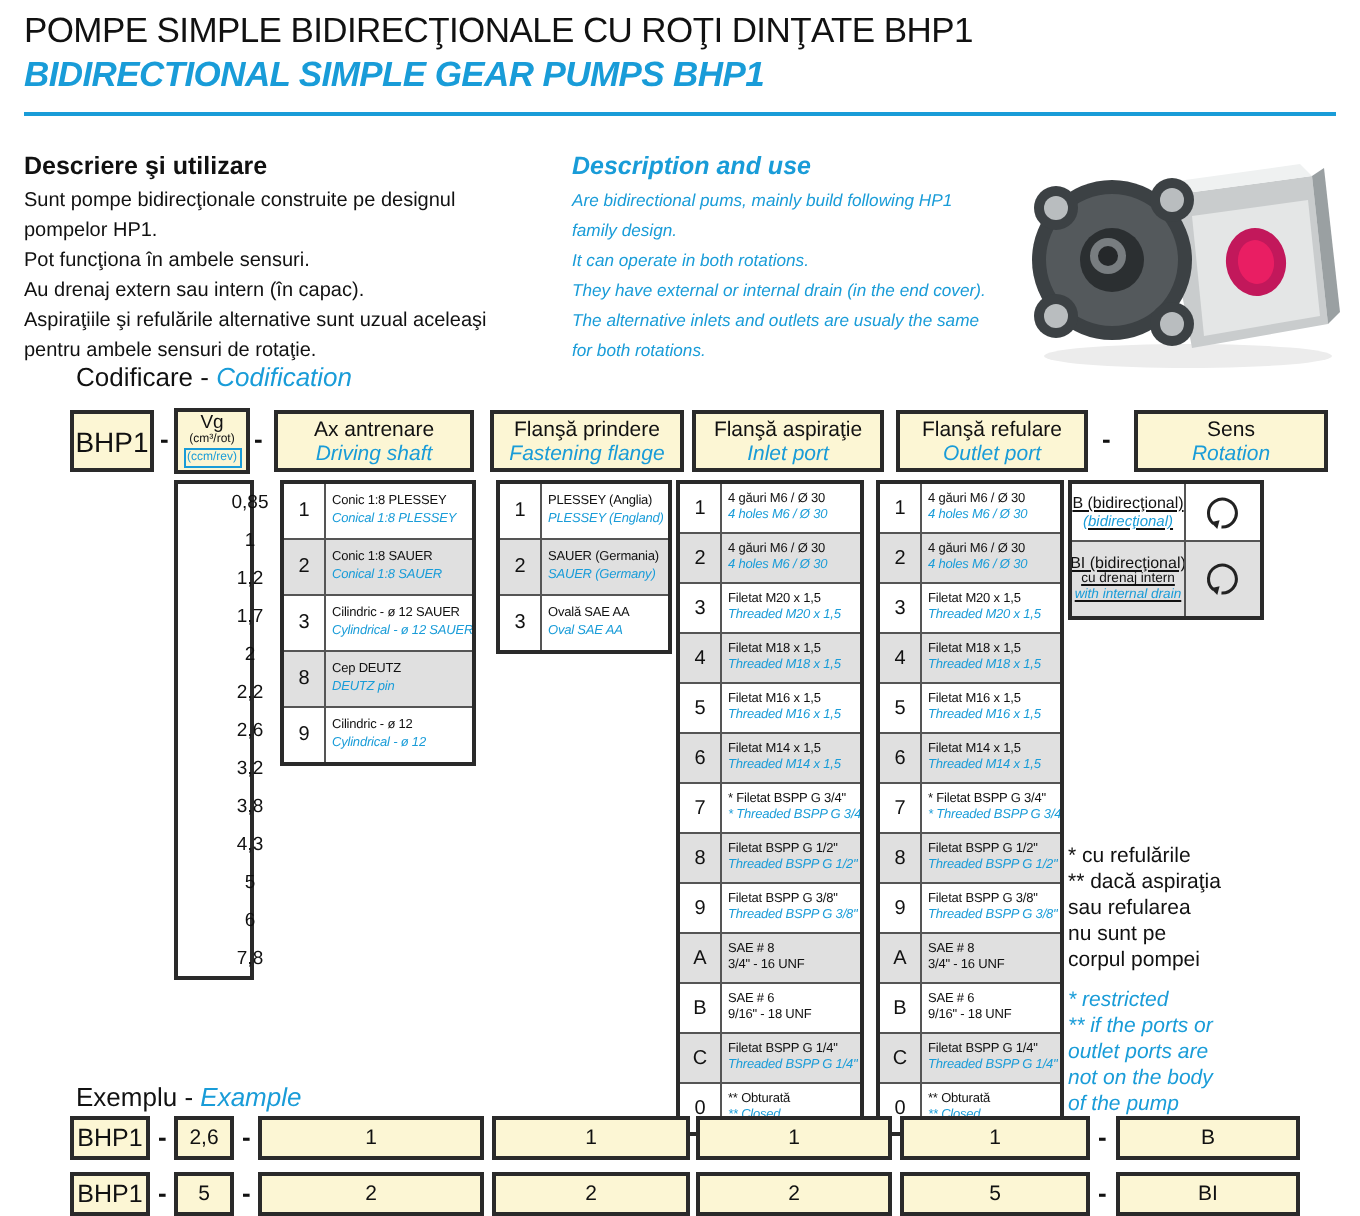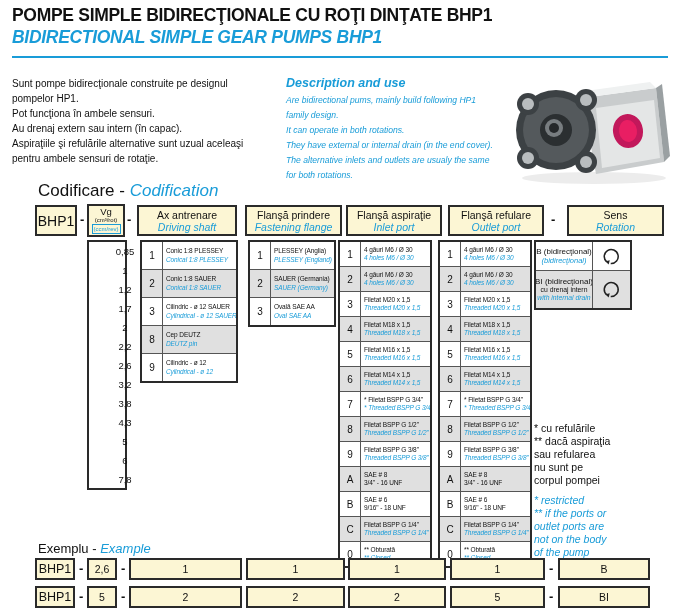--- a/index.html
+++ b/index.html
@@ -4,33 +4,33 @@
 <style>
   html,body{margin:0;padding:0;}
   body{width:680px;height:608px;position:relative;background:#fff;overflow:hidden;
        font-family:"Liberation Sans", sans-serif;color:#111;}
   .abs{position:absolute;}
   .nw{white-space:nowrap;}
   .blue{color:#199CD8;}
   .it{font-style:italic;}
 
   
-  .title-ro{left:12px;top:5px;font-size:17.5px;font-weight:bold;letter-spacing:-.3px;}
+  .title-ro{left:12px;top:5px;font-size:17.5px;font-weight:normal;letter-spacing:-.3px;}
   .title-en{left:12px;top:27px;font-size:17.5px;font-weight:bold;letter-spacing:-.3px;color:#199CD8;font-style:italic;}
   .rule{left:12px;top:56px;width:656px;height:2px;background:#199CD8;}
 
   
   .desc-ro{left:12px;top:76px;width:272px;}
   .desc-ro .hd{font-size:12.5px;font-weight:bold;margin-bottom:3px;}
   .desc-ro .ln{font-size:10px;line-height:15px;}
   .desc-en{left:286px;top:76px;width:224px;color:#199CD8;font-style:italic;}
   .desc-en .hd{font-size:12.5px;font-weight:bold;margin-bottom:3px;}
   .desc-en .ln{font-size:8.6px;line-height:15px;white-space:nowrap;}
 
-  .codif-hd{left:38px;top:181px;font-size:17px;}
+  .codif-hd{left:38px;top:181px;font-size:13px;}
   .exemplu-hd{left:38px;top:541px;font-size:13px;}
 
   
   .hbox{top:205px;height:31px;background:#FCF6D4;border:2px solid #2a2a2a;box-sizing:border-box;
         display:flex;flex-direction:column;align-items:center;justify-content:center;text-align:left;}
   .hbox .ro{font-size:10.5px;line-height:12px;}
   .hbox .en{font-size:10.5px;line-height:12px;color:#199CD8;font-style:italic;}
   .model-box{left:35px;top:205px;width:42px;height:31px;background:#FCF6D4;border:2px solid #2a2a2a;
         box-sizing:border-box;display:flex;align-items:center;justify-content:center;font-size:14px;}
   .vg-box{left:87px;top:204px;width:38px;height:33px;background:#FCF6D4;border:2px solid #2a2a2a;box-sizing:border-box;
@@ -56,21 +56,21 @@
   .h24 .prow{height:24px;}
   
   .port div.prow:nth-of-type(10) .en,.port div.prow:nth-of-type(11) .en{color:#111;font-style:normal;}
 
   .tab-vg{left:87px;top:240px;width:36px;padding-left:36px;}
   .tab-shaft{left:140px;top:240px;width:98px;}
   .tab-flange{left:248px;top:240px;width:88px;}
   .tab-inlet{left:338px;top:240px;width:94px;}
   .tab-outlet{left:438px;top:240px;width:94px;}
   .tab-sens{left:534px;top:240px;width:98px;}
-  .srow{display:flex;}
+  .srow{display:flex;text-decoration:underline;}
   .srow .stxt{width:56px;border-right:1px solid #555;display:flex;flex-direction:column;align-items:center;
               justify-content:center;text-align:center;overflow:hidden;}
   .srow .sicon{flex:1;display:flex;align-items:center;justify-content:center;}
   .srow .b1{font-size:8px;line-height:9px;white-space:nowrap;}
   .srow .b2{font-size:7.5px;line-height:9px;white-space:nowrap;color:#199CD8;font-style:italic;}
   .srow .b3{font-size:6.8px;line-height:8px;white-space:nowrap;}
   .srow .b4{font-size:6.8px;line-height:8px;white-space:nowrap;color:#199CD8;font-style:italic;}
   .srow1{height:28px;}
   .srow2{height:37px;}
 
@@ -84,20 +84,21 @@
   .ebox.model{font-size:12.5px;}
 </style>
 </head>
 <body>
 
 <div class="abs title-ro nw">POMPE SIMPLE BIDIRECŢIONALE CU ROŢI DINŢATE BHP1</div>
 <div class="abs title-en nw">BIDIRECTIONAL SIMPLE GEAR PUMPS BHP1</div>
 <div class="abs rule"></div>
 
 <div class="abs desc-ro">
+  <div class="hd">Descriere şi utilizare</div>
   <div>
 
   <div class="ln">Sunt pompe bidirecţionale construite pe designul</div>
       <div class="ln">pompelor HP1.</div>
       <div class="ln">Pot funcţiona în ambele sensuri.</div>
       <div class="ln">Au drenaj extern sau intern (în capac).</div>
       <div class="ln">Aspiraţiile şi refulările alternative sunt uzual aceleaşi</div>
       <div class="ln">pentru ambele sensuri de rotaţie.</div>
     </div>
 </div>

